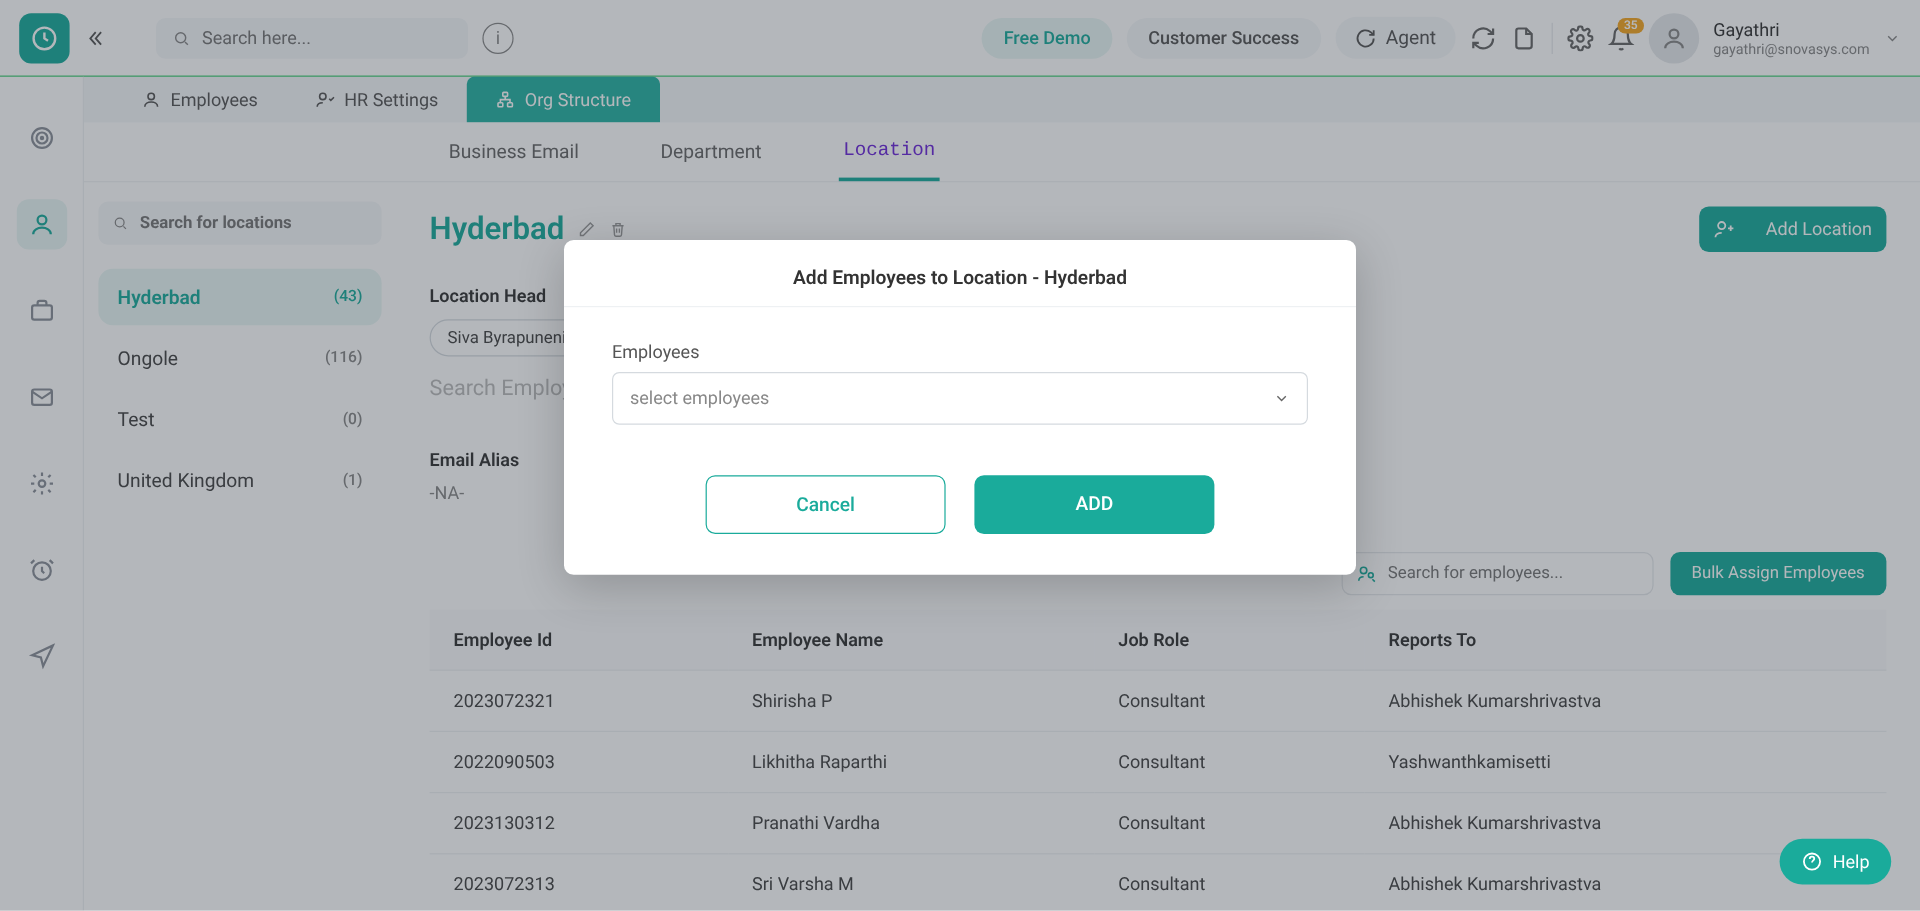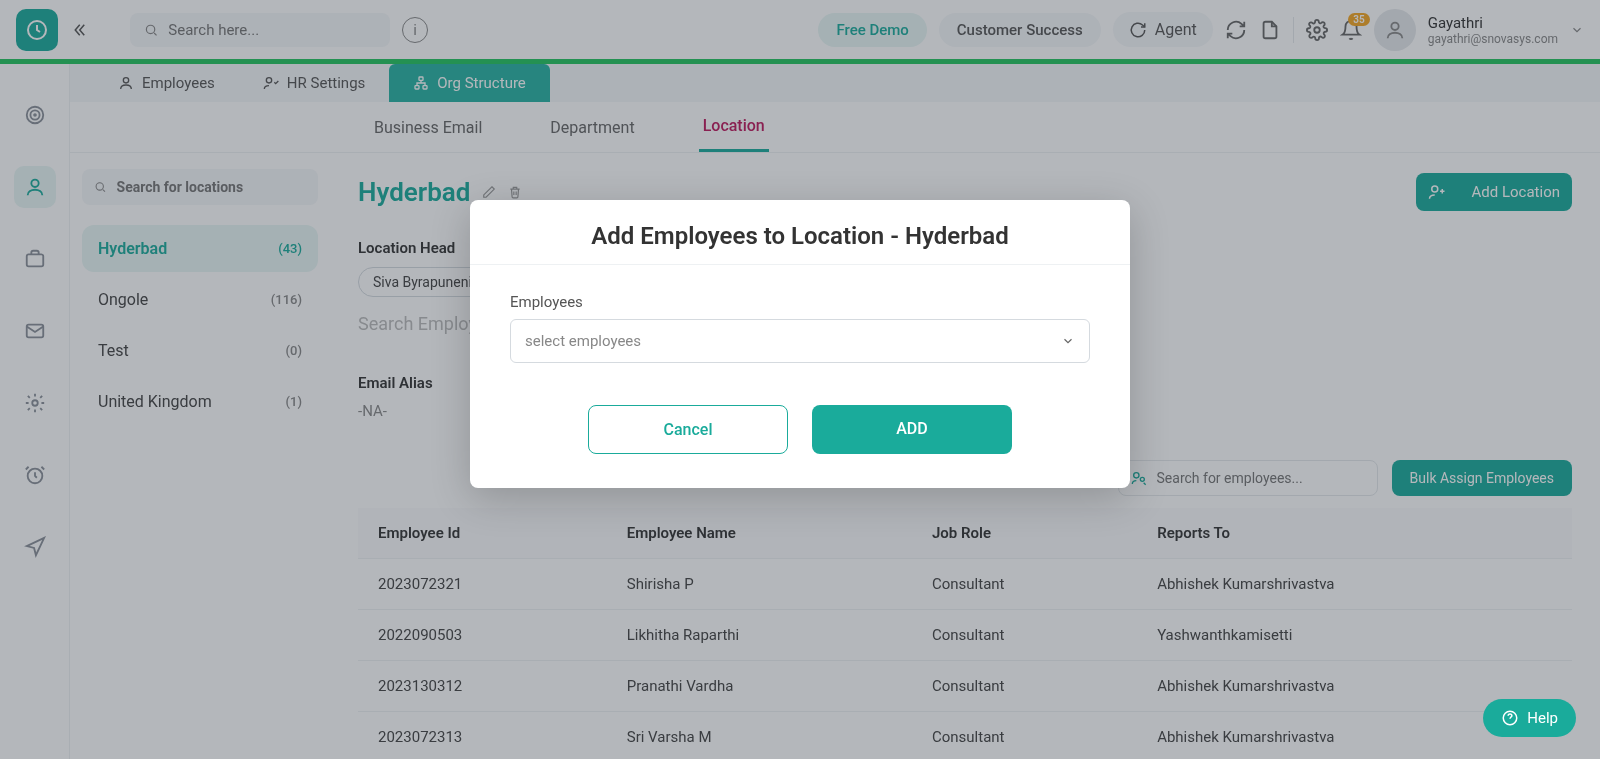--- a/index.html
+++ b/index.html
@@ -1,19 +1,19 @@
 <!DOCTYPE html>
 <html><head>
 <meta charset="utf-8">
 <style>
   * { box-sizing: border-box; margin: 0; padding: 0; font-family: -apple-system, BlinkMacSystemFont, "Segoe UI", Roboto, sans-serif; }
   body { width: 1600px; height: 759px; background: #f5f7f9; color: #333; position: relative; overflow: hidden; }
 
   
-  .topbar { height: 64px; background: #fff; display: flex; align-items: center; padding: 0 16px; gap: 12px; border-bottom: 5px solid #22c55e; }
+  .topbar { height: 64px; background: #fff; display: flex; align-items: center; padding: 0 16px; gap: 12px; border-bottom: 1px solid #22c55e; }
   .logo { width: 42px; height: 42px; border-radius: 10px; background: #1aab9b; display: flex; align-items: center; justify-content: center; color: #fff; }
   .topbar .hamb { font-size: 22px; color: #555; cursor: pointer; }
   .search-wrap { display: flex; align-items: center; gap: 10px; background: #f5f7f9; border-radius: 8px; padding: 8px 14px; width: 260px; }
   .search-wrap input { border: none; background: transparent; font-size: 15px; width: 100%; outline: none; color: #555; }
   .info-circ { width: 26px; height: 26px; border: 1.5px solid #888; border-radius: 50%; display: flex; align-items: center; justify-content: center; color: #888; font-size: 15px; cursor: pointer; }
   .spacer { flex: 1; }
   .pill { padding: 8px 18px; border-radius: 20px; font-size: 15px; font-weight: 500; cursor: pointer; }
   .pill.green { color: #1aab9b; background: #e8f6f4; }
   .pill.light { color: #555; background: #f5f7f9; }
   .sync-pill { display: flex; align-items: center; gap: 8px; background: #f5f7f9; padding: 8px 16px; border-radius: 20px; color: #555; cursor: pointer; }
@@ -33,21 +33,21 @@
   
   .main { position: absolute; top: 64px; left: 70px; right: 0; bottom: 0; display: flex; flex-direction: column; }
 
   .tabbar { height: 44px; background: #f5f7f9; display: flex; align-items: flex-end; padding-left: 24px; gap: 0; }
   .tab { padding: 10px 24px; font-size: 15px; color: #555; cursor: pointer; display: flex; align-items: center; gap: 8px; border-top-left-radius: 6px; border-top-right-radius: 6px; }
   .tab.active { background: #27b3a3; color: #fff; }
   .tab .ticon { width: 16px; height: 16px; }
 
   .subtabbar { height: 52px; background: #fff; display: flex; align-items: center; padding-left: 300px; gap: 60px; border-bottom: 1px solid #eef1f3; font-size: 16px; color: #666; }
   .subtab { padding: 14px 4px; cursor: pointer; }
-  .subtab.active { color: #be185d; border-bottom: 3px solid #1aab9b; font-weight: 500; }
+  .subtab.active { color: #6d28d9; border-bottom: 3px solid #1aab9b; font-weight: 500; font-family: Liberation Mono, monospace; }
 
   .content { flex: 1; display: flex; background: #fff; position: relative; }
 
   
   .loc-side { width: 260px; padding: 16px 12px; }
   .loc-search { display: flex; align-items: center; gap: 10px; padding: 10px 12px; background: #f5f7f9; border-radius: 8px; margin-bottom: 20px; }
   .loc-search input { border: none; background: transparent; font-size: 14px; color: #666; width: 100%; outline: none; font-weight: bold; }
   .loc-item { display: flex; justify-content: space-between; align-items: center; padding: 14px 16px; border-radius: 12px; cursor: pointer; font-size: 16px; color: #444; margin-bottom: 4px; }
   .loc-item.active { background: #e8f6f4; color: #1aab9b; font-weight: 600; }
   .loc-item .cnt { font-size: 13px; color: #888; font-weight: 500; }
@@ -72,21 +72,21 @@
   .emp-search input { border: none; font-size: 14px; color: #555; outline: none; width: 100%; }
   .bulk-btn { background: #1aab9b; color: #fff; padding: 10px 18px; border-radius: 8px; font-size: 14px; cursor: pointer; }
 
   table { width: 100%; border-collapse: collapse; margin-top: 12px; font-size: 15px; }
   th { text-align: left; padding: 16px 20px; color: #333; font-weight: 600; background: #fafbfc; }
   td { padding: 16px 20px; border-top: 1px solid #eef1f3; color: #444; }
 
   
   .modal-back { position: absolute; inset: 0; background: rgba(40,50,60,0.35); display: flex; align-items: flex-start; justify-content: center; padding-top: 200px; z-index: 100; }
   .modal { width: 660px; background: #fff; border-radius: 8px; box-shadow: 0 10px 40px rgba(0,0,0,0.2); }
-  .modal-title { padding: 22px 28px 14px; text-align: center; font-size: 24px; font-weight: 600; color: #333; border-bottom: 1px solid #eef1f3; }
+  .modal-title { padding: 22px 28px 14px; text-align: center; font-size: 16px; font-weight: 600; color: #333; border-bottom: 1px solid #eef1f3; }
   .modal-body { padding: 28px 40px 18px; }
   .modal-label { font-size: 15px; color: #555; margin-bottom: 8px; }
   .modal-select { width: 100%; border: 1px solid #d5dadf; border-radius: 6px; padding: 12px 14px; display: flex; justify-content: space-between; align-items: center; font-size: 15px; color: #888; cursor: pointer; }
   .modal-footer { display: flex; justify-content: center; gap: 24px; padding: 24px 40px 34px; }
   .btn { width: 200px; padding: 14px 0; text-align: center; border-radius: 8px; font-size: 16px; font-weight: 500; cursor: pointer; }
   .btn.outline { border: 1.5px solid #1aab9b; color: #1aab9b; background: #fff; }
   .btn.solid { background: #1aab9b; color: #fff; }
 
   .help-fab { position: absolute; bottom: 22px; right: 24px; background: #1aab9b; color: #fff; padding: 10px 18px; border-radius: 22px; display: flex; align-items: center; gap: 8px; font-size: 15px; cursor: pointer; z-index: 200; }
 

